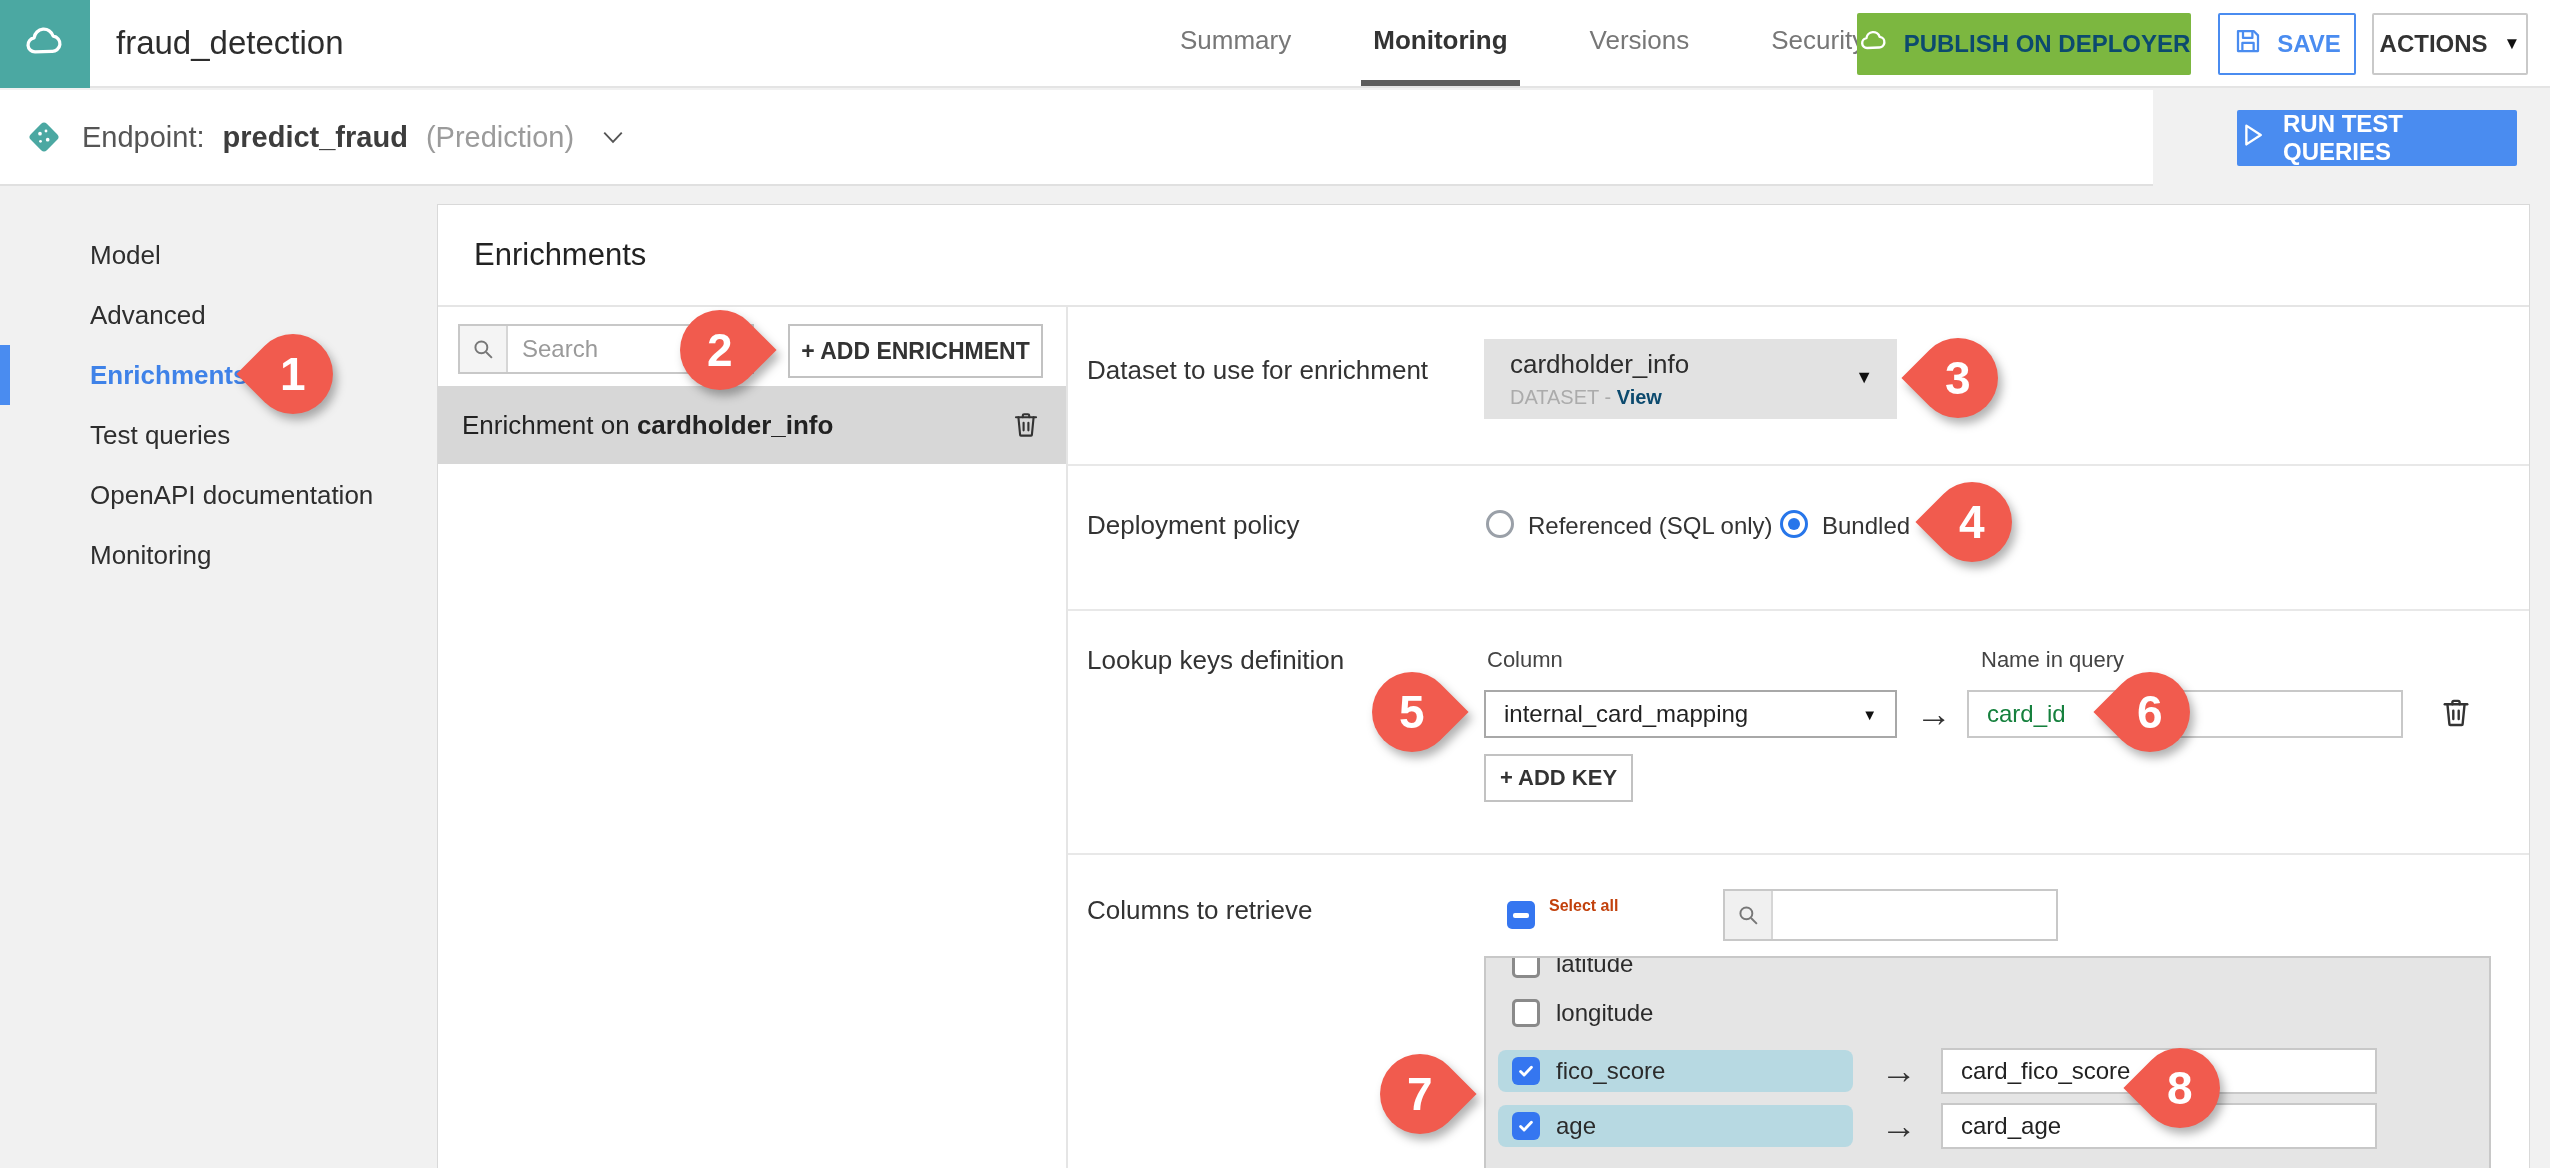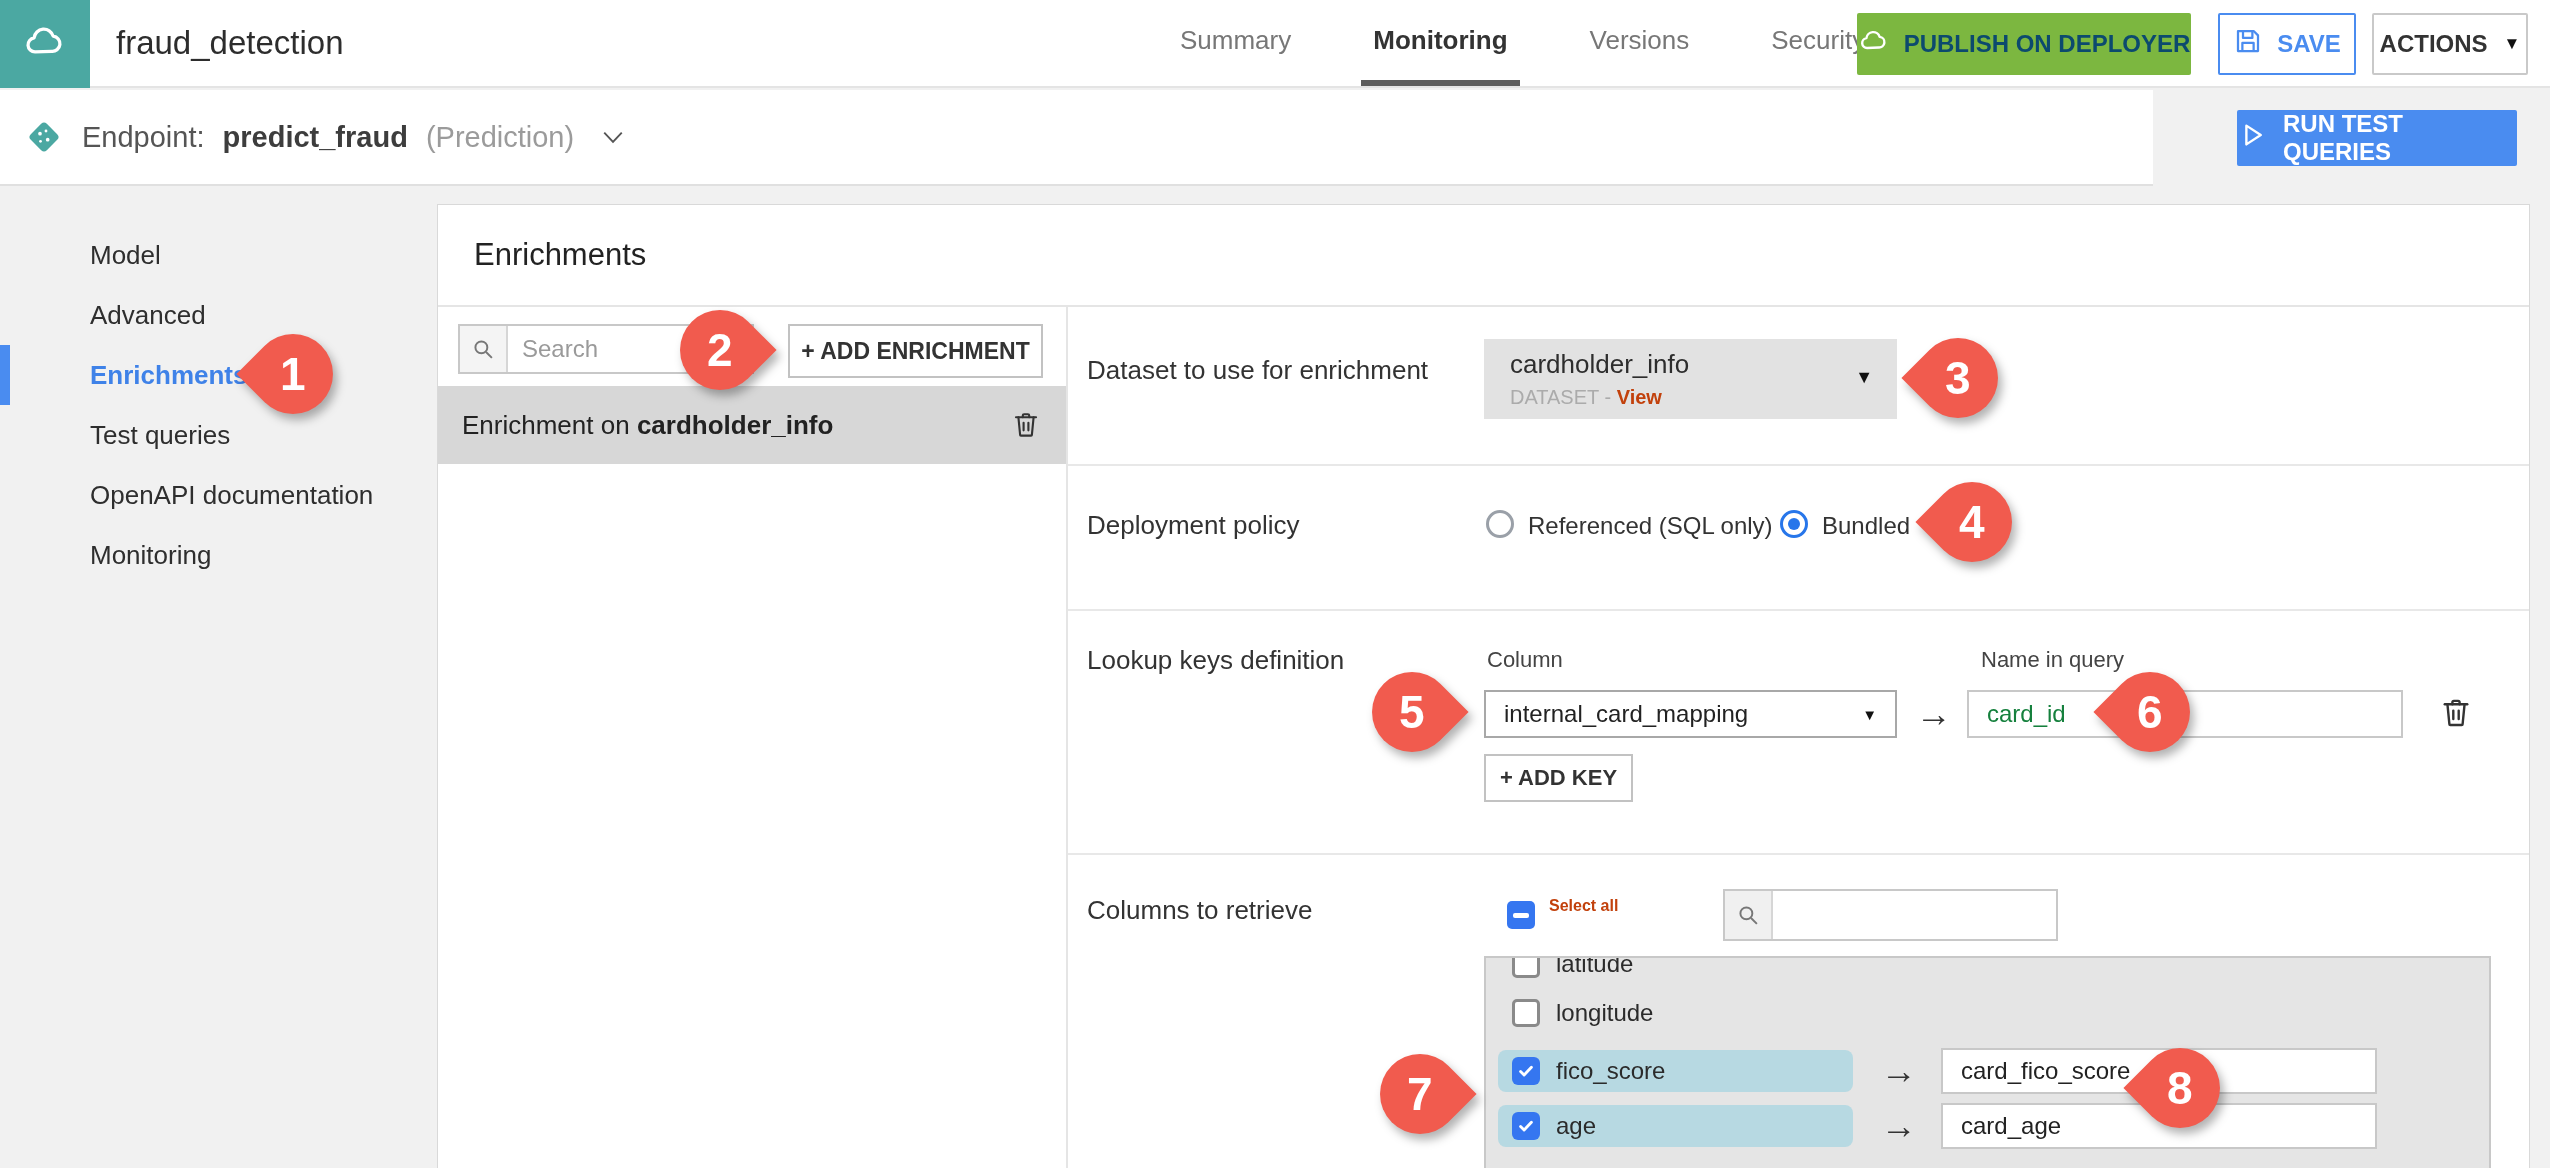--- a/index.html
+++ b/index.html
@@ -53,21 +53,21 @@
   .sel-row { position: absolute; left: 0; top: 181px; width: 628px; height: 78px; background: #d7d7d7; display: flex; align-items: center; padding: 0 24px; font-size: 26px; color: #222; }
   .sel-row .grow { flex: 1; }
   .trash { color: #333; cursor: pointer; }
   .trash svg { display: block; }
 
   
   .row-label { position: absolute; left: 649px; font-size: 26px; color: #333; }
   .ds-box { position: absolute; left: 1046px; top: 134px; width: 413px; height: 80px; background: #e2e2e2; cursor: pointer; }
   .ds-name { position: absolute; left: 26px; top: 10px; font-size: 26px; color: #2d2d2d; }
   .ds-sub { position: absolute; left: 26px; top: 47px; font-size: 20px; color: #ababab; }
-  .ds-sub .view { color: #c2410c; font-weight: bold; }
+  .ds-sub .view { color: #0c4a6e; font-weight: bold; }
   .ds-caret { position: absolute; right: 24px; top: 28px; font-size: 18px; color: #111; }
 
   .radio { position: absolute; width: 28px; height: 28px; border-radius: 50%; background: #fff; }
   .radio.off { border: 3px solid #9aa0a8; }
   .radio.on { border: 3px solid #2776ea; }
   .radio.on::after { content: ""; position: absolute; left: 5px; top: 5px; width: 12px; height: 12px; border-radius: 50%; background: #2776ea; }
   .radio-label { position: absolute; font-size: 24px; color: #333; }
 
   .col-header { position: absolute; font-size: 22px; color: #444; }
   .dd-box { position: absolute; left: 1046px; top: 485px; width: 413px; height: 48px; background: #fff; border: 2px solid #a8a8a8; display: flex; align-items: center; padding: 0 18px; font-size: 24px; color: #222; cursor: pointer; }

